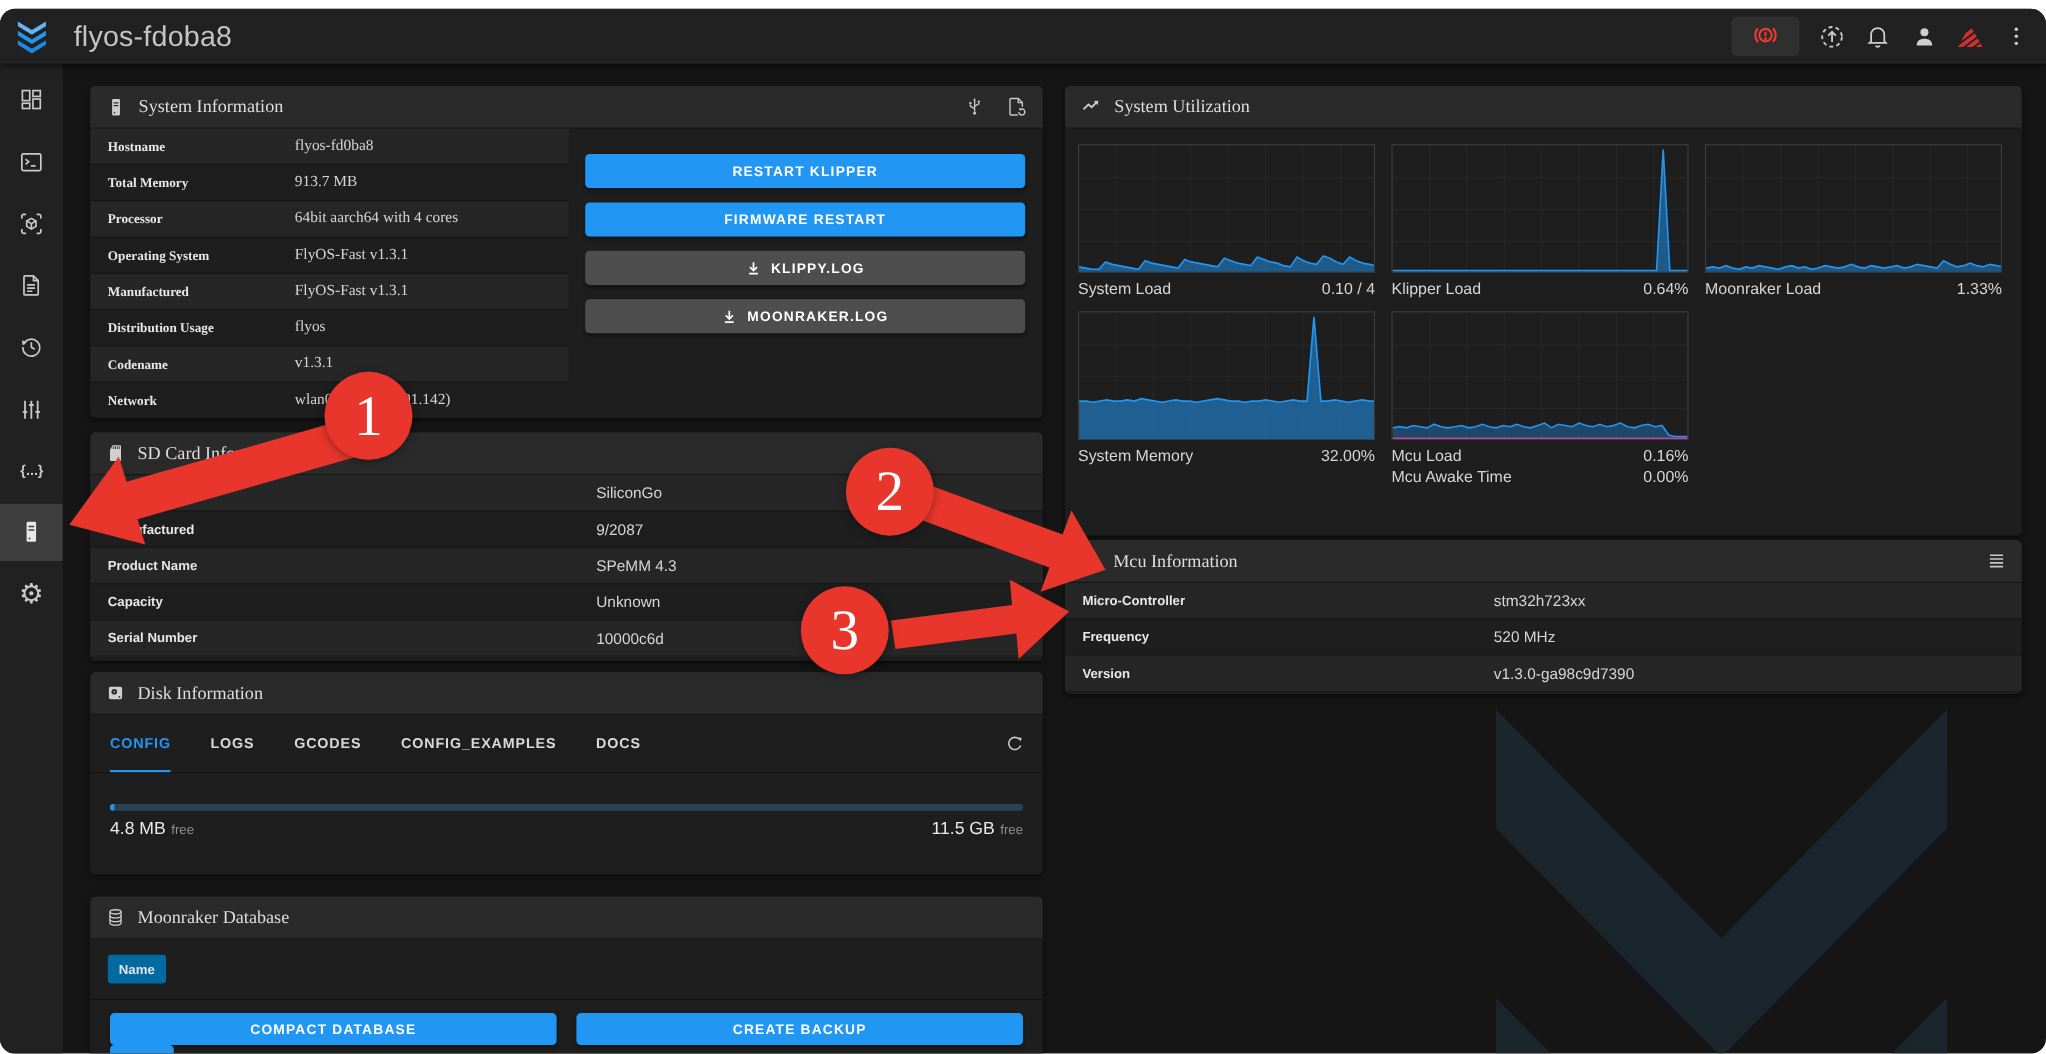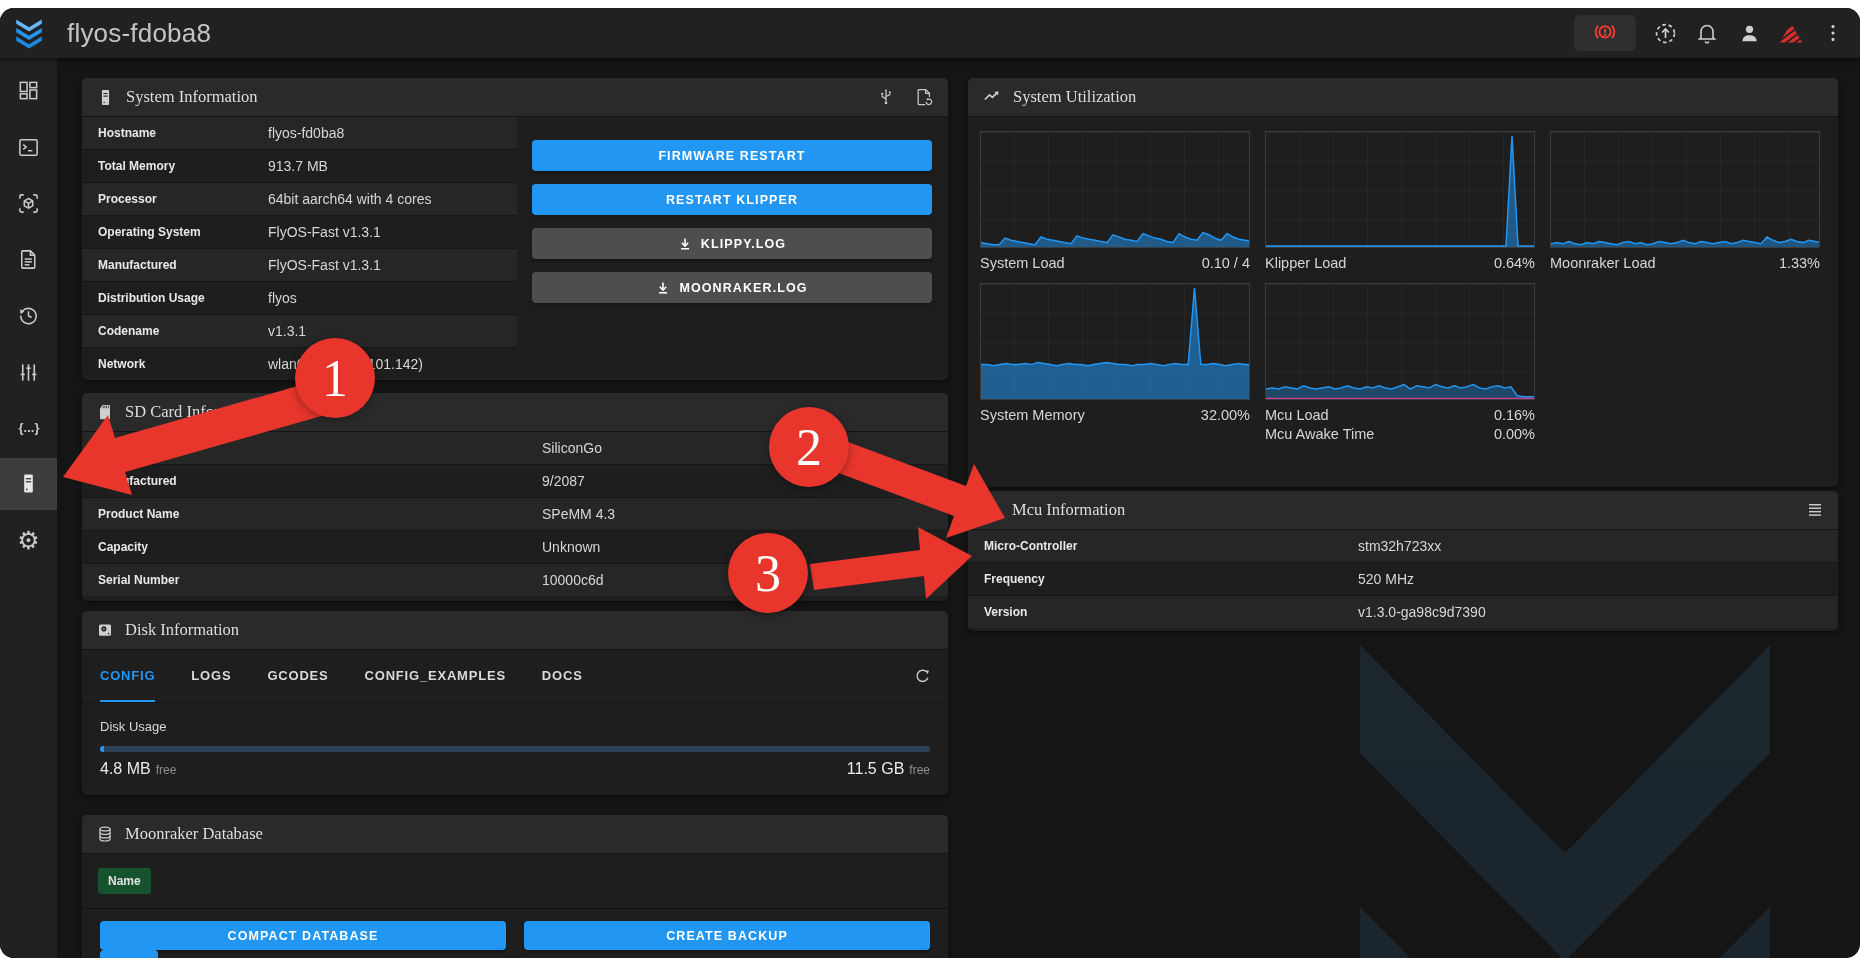--- a/index.html
+++ b/index.html
@@ -45,21 +45,21 @@
   .disk-body{padding:16px 18px 0 18px;}
   .du-label{font-size:13px;color:#d8d8d8;}
   .du-bar{margin-top:12px;height:6px;border-radius:3px;background:#2b4256;overflow:hidden;position:relative;}
   .du-used{position:absolute;left:0;top:0;bottom:0;width:4px;background:#2196f3;}
   .du-nums{margin-top:8px;display:flex;justify-content:space-between;align-items:baseline;}
   .du-big{font-size:16px;color:#eaeaea;}
   .du-suf{font-size:12px;color:#8f8f8f;margin-left:5px;}
 
   
   .name-row{height:54px;display:flex;align-items:center;padding-left:16px;}
-  .name-lbl{font-size:12px;font-weight:bold;color:#e3e3e3;background:#14532d;padding:6px 10px;border-radius:3px;}
+  .name-lbl{font-size:12px;font-weight:bold;color:#e3e3e3;background:#0369a1;padding:6px 10px;border-radius:3px;}
   .db-actions{border-top:1px solid #101010;display:flex;gap:18px;padding:12px 18px 0 18px;}
   .db-actions .btn{flex:1;height:29px;}
 
   
   .chart-grid{display:grid;grid-template-columns:repeat(3,270px);column-gap:15px;row-gap:12px;padding:14px 12px 12px 12px;}
   .spark{display:block;background:#1e1e1e;border:1px solid #3c3c3c;box-sizing:border-box;}
   .legend{display:flex;justify-content:space-between;padding-top:7px;font-size:14.5px;color:#d6d6d6;}
 
   
   .ann-overlay{position:absolute;left:0;top:0;width:1860px;height:958px;pointer-events:none;z-index:50;}
@@ -242,21 +242,21 @@
         <span style="display:flex;cursor:pointer;">
           <svg width="20" height="20" viewBox="0 0 24 24" fill="none" stroke="#c9c9c9" stroke-width="1.5">
             <path d="M13.5,21 H6 a1,1 0 0 1 -1,-1 V4 a1,1 0 0 1 1,-1 H14 L18.5,7.5 V12"></path>
             <path d="M14,3 V7.5 H18.5"></path>
             <path d="M14.6,17.8 a3.3,3.3 0 1 0 1,-2.4"></path>
             <polygon points="14.9,13.4 15.7,16.3 18,14.4" fill="#c9c9c9" stroke="none"></polygon>
           </svg>
         </span>
       </div>
     </div>
-    <div class="striped" style="width:435px;position:relative;">
+    <div class="striped" style="width:435px;position:relative;font-family:Liberation Serif, serif;">
       <div class="irow">
             <span class="lbl">Hostname</span>
             <span class="val" style="left:186px">flyos-fd0ba8</span>
           </div>
       <div class="irow">
             <span class="lbl">Total Memory</span>
             <span class="val" style="left:186px">913.7 MB</span>
           </div>
       <div class="irow">
             <span class="lbl">Processor</span>
@@ -278,24 +278,24 @@
             <span class="lbl">Codename</span>
             <span class="val" style="left:186px">v1.3.1</span>
           </div>
       <div class="irow">
             <span class="lbl">Network</span>
             <span class="val" style="left:186px">wlan0 (192.168.101.142)</span>
           </div>
     </div>
     <div style="position:absolute;left:450px;top:62px;width:400px;display:flex;flex-direction:column;gap:13px;">
       <button class="btn">
-            <span>FIRMWARE RESTART</span>
+            <span>RESTART KLIPPER</span>
           </button>
       <button class="btn">
-            <span>RESTART KLIPPER</span>
+            <span>FIRMWARE RESTART</span>
           </button>
       <button class="btn gray">
         <svg width="14" height="14" viewBox="0 0 14 14" fill="none" stroke="#fff" stroke-width="1.6">
               <line x1="7" y1="1.5" x2="7" y2="8.5"></line>
               <polyline points="3.8,5.8 7,9 10.2,5.8"></polyline>
               <line x1="3" y1="11.8" x2="11" y2="11.8"></line>
             </svg>
         <span>KLIPPY.LOG</span>
       </button>
       <button class="btn gray">
@@ -371,21 +371,20 @@
             <span>DOCS</span>
           </div>
       <span class="tab-refresh">
         <svg width="19" height="19" viewBox="0 0 24 24" fill="none" stroke="#c9c9c9" stroke-width="1.8">
           <path d="M18.8,13.5 a7,7 0 1 1 -1.6,-7.2"></path>
           <polygon points="15.8,4.2 20.2,4.8 18.4,9" fill="#c9c9c9" stroke="none"></polygon>
         </svg>
       </span>
     </div>
     <div class="disk-body">
-      <div class="du-label">Disk Usage</div>
       <div class="du-bar">
             <div class="du-used"></div>
           </div>
       <div class="du-nums">
         <div><span class="du-big">4.8 MB</span><span class="du-suf">free</span></div>
         <div><span class="du-big">11.5 GB</span><span class="du-suf">free</span></div>
       </div>
     </div>
   </section>
 

